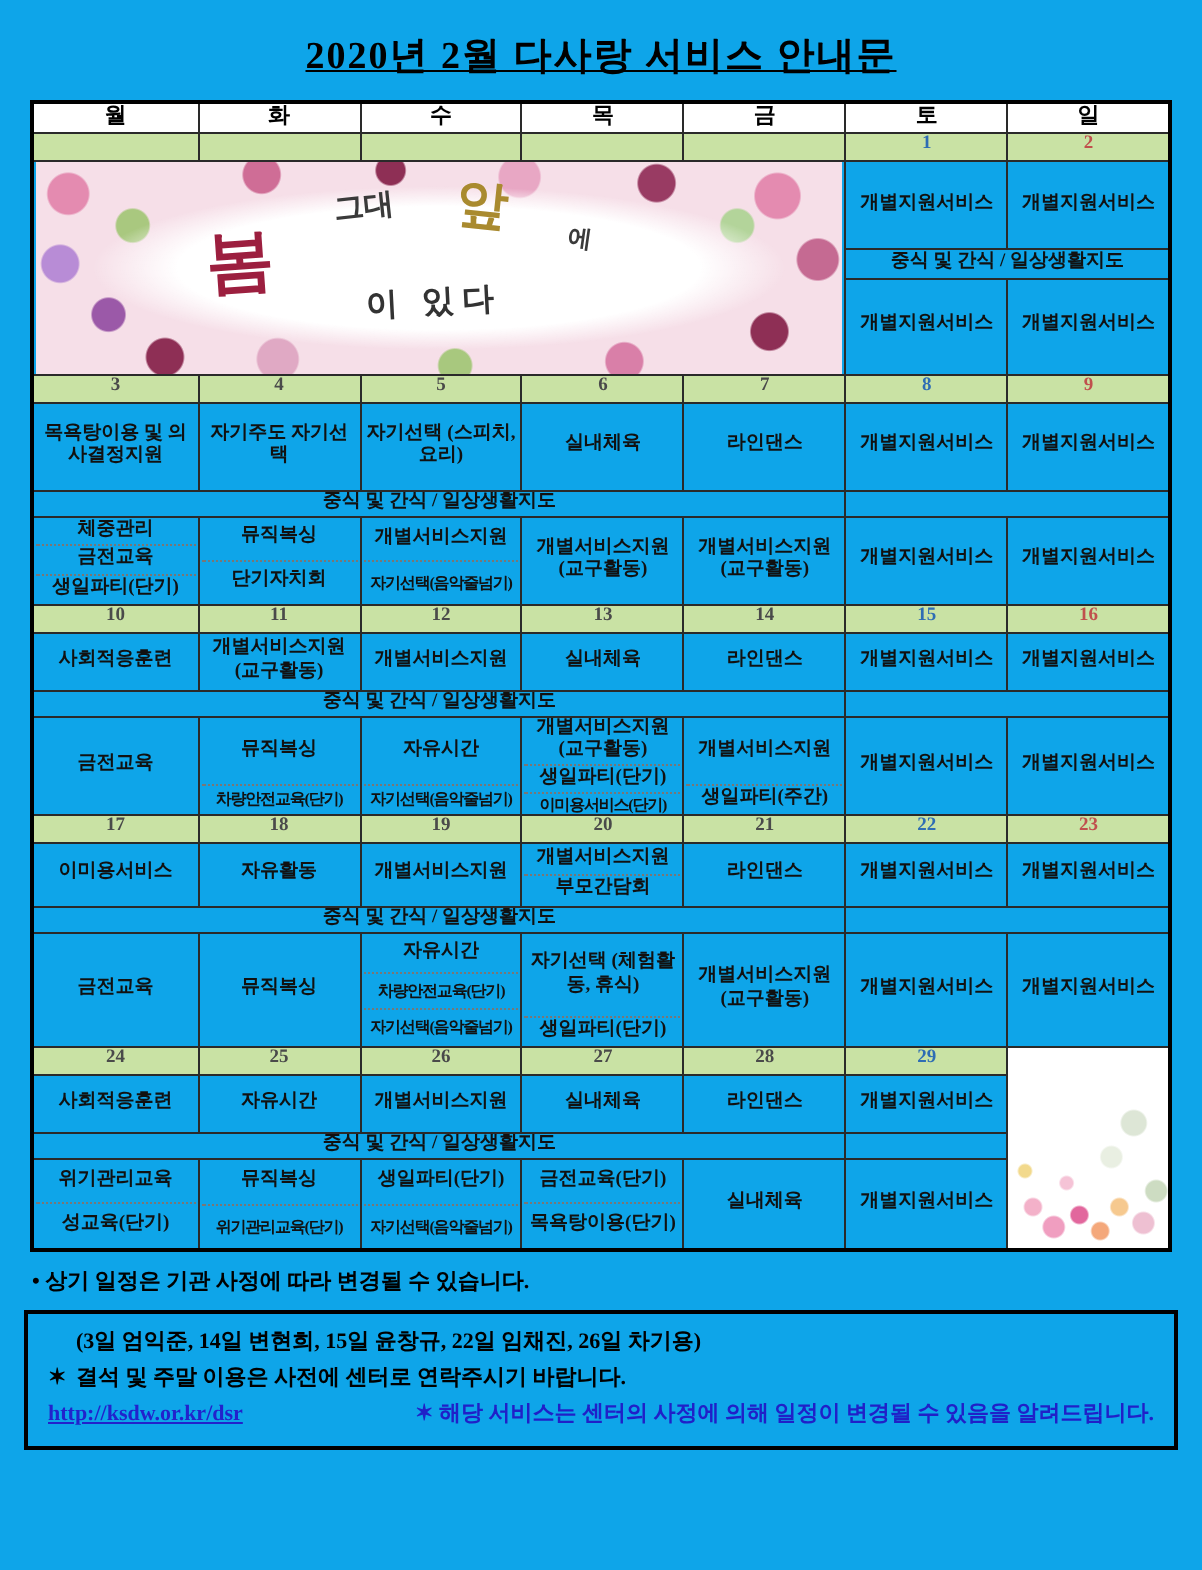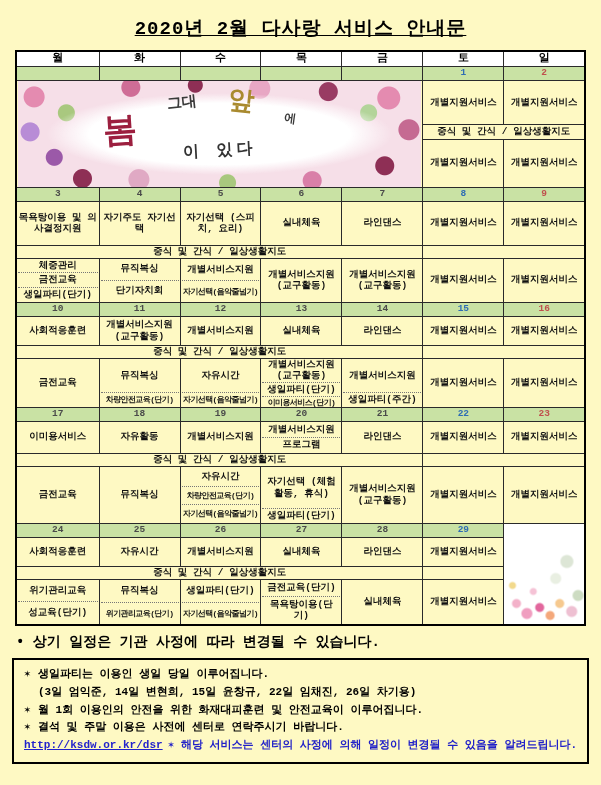--- a/index.html
+++ b/index.html
@@ -1,19 +1,19 @@
 <!DOCTYPE html>
 <html lang="ko"><head>
 <meta charset="utf-8">
 <style>
   html,body{margin:0;padding:0;}
   body{background:#888;}
   .page{
-    width:601px;height:785px;background:#fef9c3;margin:0 auto;position:relative;
-    font-family:Liberation Mono, monospace;color:#111;overflow:hidden;
+    width:601px;height:785px;background:#0ea5e9;margin:0 auto;position:relative;
+    font-family:Liberation Serif, serif;color:#111;overflow:hidden;
   }
   
   .title{
     padding-top:15px;text-align:center;font-size:19px;font-weight:bold;
     text-decoration:underline;letter-spacing:1px;color:#000;
   }
   
   table.cal{
     width:571px;margin:9px auto 0;border-collapse:collapse;table-layout:fixed;
     border:2px solid #000;
@@ -78,21 +78,21 @@
       radial-gradient(circle at 57% 92%, #f4a87b 0 4px, transparent 5px),
       radial-gradient(circle at 69% 80%, #f6c98f 0 4px, transparent 5px),
       radial-gradient(circle at 84% 88%, #eec0d2 0 5px, transparent 6px),
       radial-gradient(circle at 92% 72%, #cddcc2 0 5px, transparent 6px),
       radial-gradient(circle at 78% 38%, #dde6d6 0 6px, transparent 7px),
       radial-gradient(circle at 64% 55%, #e9efe2 0 5px, transparent 6px),
       radial-gradient(circle at 10% 62%, #f2d98c 0 3px, transparent 4px),
       radial-gradient(circle at 36% 68%, #f5c3d6 0 3px, transparent 4px);
   }
   
-  .footnote{margin:7px 0 0 16px;font-size:14px;font-weight:700;color:#000;}
+  .footnote{margin:7px 0 0 16px;font-size:11px;font-weight:700;color:#000;}
   .notes-box{
     margin:7px 12px 0;border:2px solid #000;padding:6px 10px 7px;
     font-size:11px;font-weight:700;line-height:1.62;color:#000;
   }
   .note-line{white-space:nowrap;}
   .note-line .bullet{display:inline-block;width:14px;}
   .note-line.indent .bullet{width:14px;}
   .note-last{display:flex;justify-content:space-between;align-items:baseline;}
   a.site-link{color:#2222cc;font-weight:700;text-decoration:underline;}
   .blue-note{color:#2020c8;font-weight:700;}
@@ -263,21 +263,21 @@
           <td class="d sat">22</td>
           <td class="d sun">23</td>
         </tr>
         <tr class="rh32 cb30">
           <td>이미용서비스</td>
           <td>자유활동</td>
           <td>개별서비스지원</td>
           <td>
             <div class="cellbox">
               <div class="sub">개별서비스지원</div>
-              <div class="sub">프로그램</div>
+              <div class="sub">부모간담회</div>
             </div>
           </td>
           <td>라인댄스</td>
           <td>개별지원서비스</td>
           <td>개별지원서비스</td>
         </tr>
         <tr class="rh13">
           <td colspan="5" class="lunch">중식 및 간식 / 일상생활지도</td>
           <td colspan="2"></td>
         </tr>
@@ -349,23 +349,21 @@
           </td>
           <td>실내체육</td>
           <td>개별지원서비스</td>
         </tr>
       </tbody>
   </table>
 
   <div class="footnote"><span>•</span> <span>상기 일정은 기관 사정에 따라 변경될 수 있습니다.</span></div>
 
   <div class="notes-box">
-    <div class="note-line"><span class="bullet">✶</span><span>생일파티는 이용인 생일 당일 이루어집니다.</span></div>
     <div class="note-line indent"><span class="bullet"></span><span>(3일 엄익준, 14일 변현희, 15일 윤창규, 22일 임채진, 26일 차기용)</span></div>
-    <div class="note-line"><span class="bullet">✶</span><span>월 1회 이용인의 안전을 위한 화재대피훈련 및 안전교육이 이루어집니다.</span></div>
     <div class="note-line"><span class="bullet">✶</span><span>결석 및 주말 이용은 사전에 센터로 연락주시기 바랍니다.</span></div>
     <div class="note-line note-last">
       <a class="site-link" href="#">http://ksdw.or.kr/dsr</a>
       <span class="blue-note"><span>✶</span> <span>해당 서비스는 센터의 사정에 의해 일정이 변경될 수 있음을 알려드립니다.</span></span>
     </div>
   </div>
 
 </div>
 
 </body></html>

